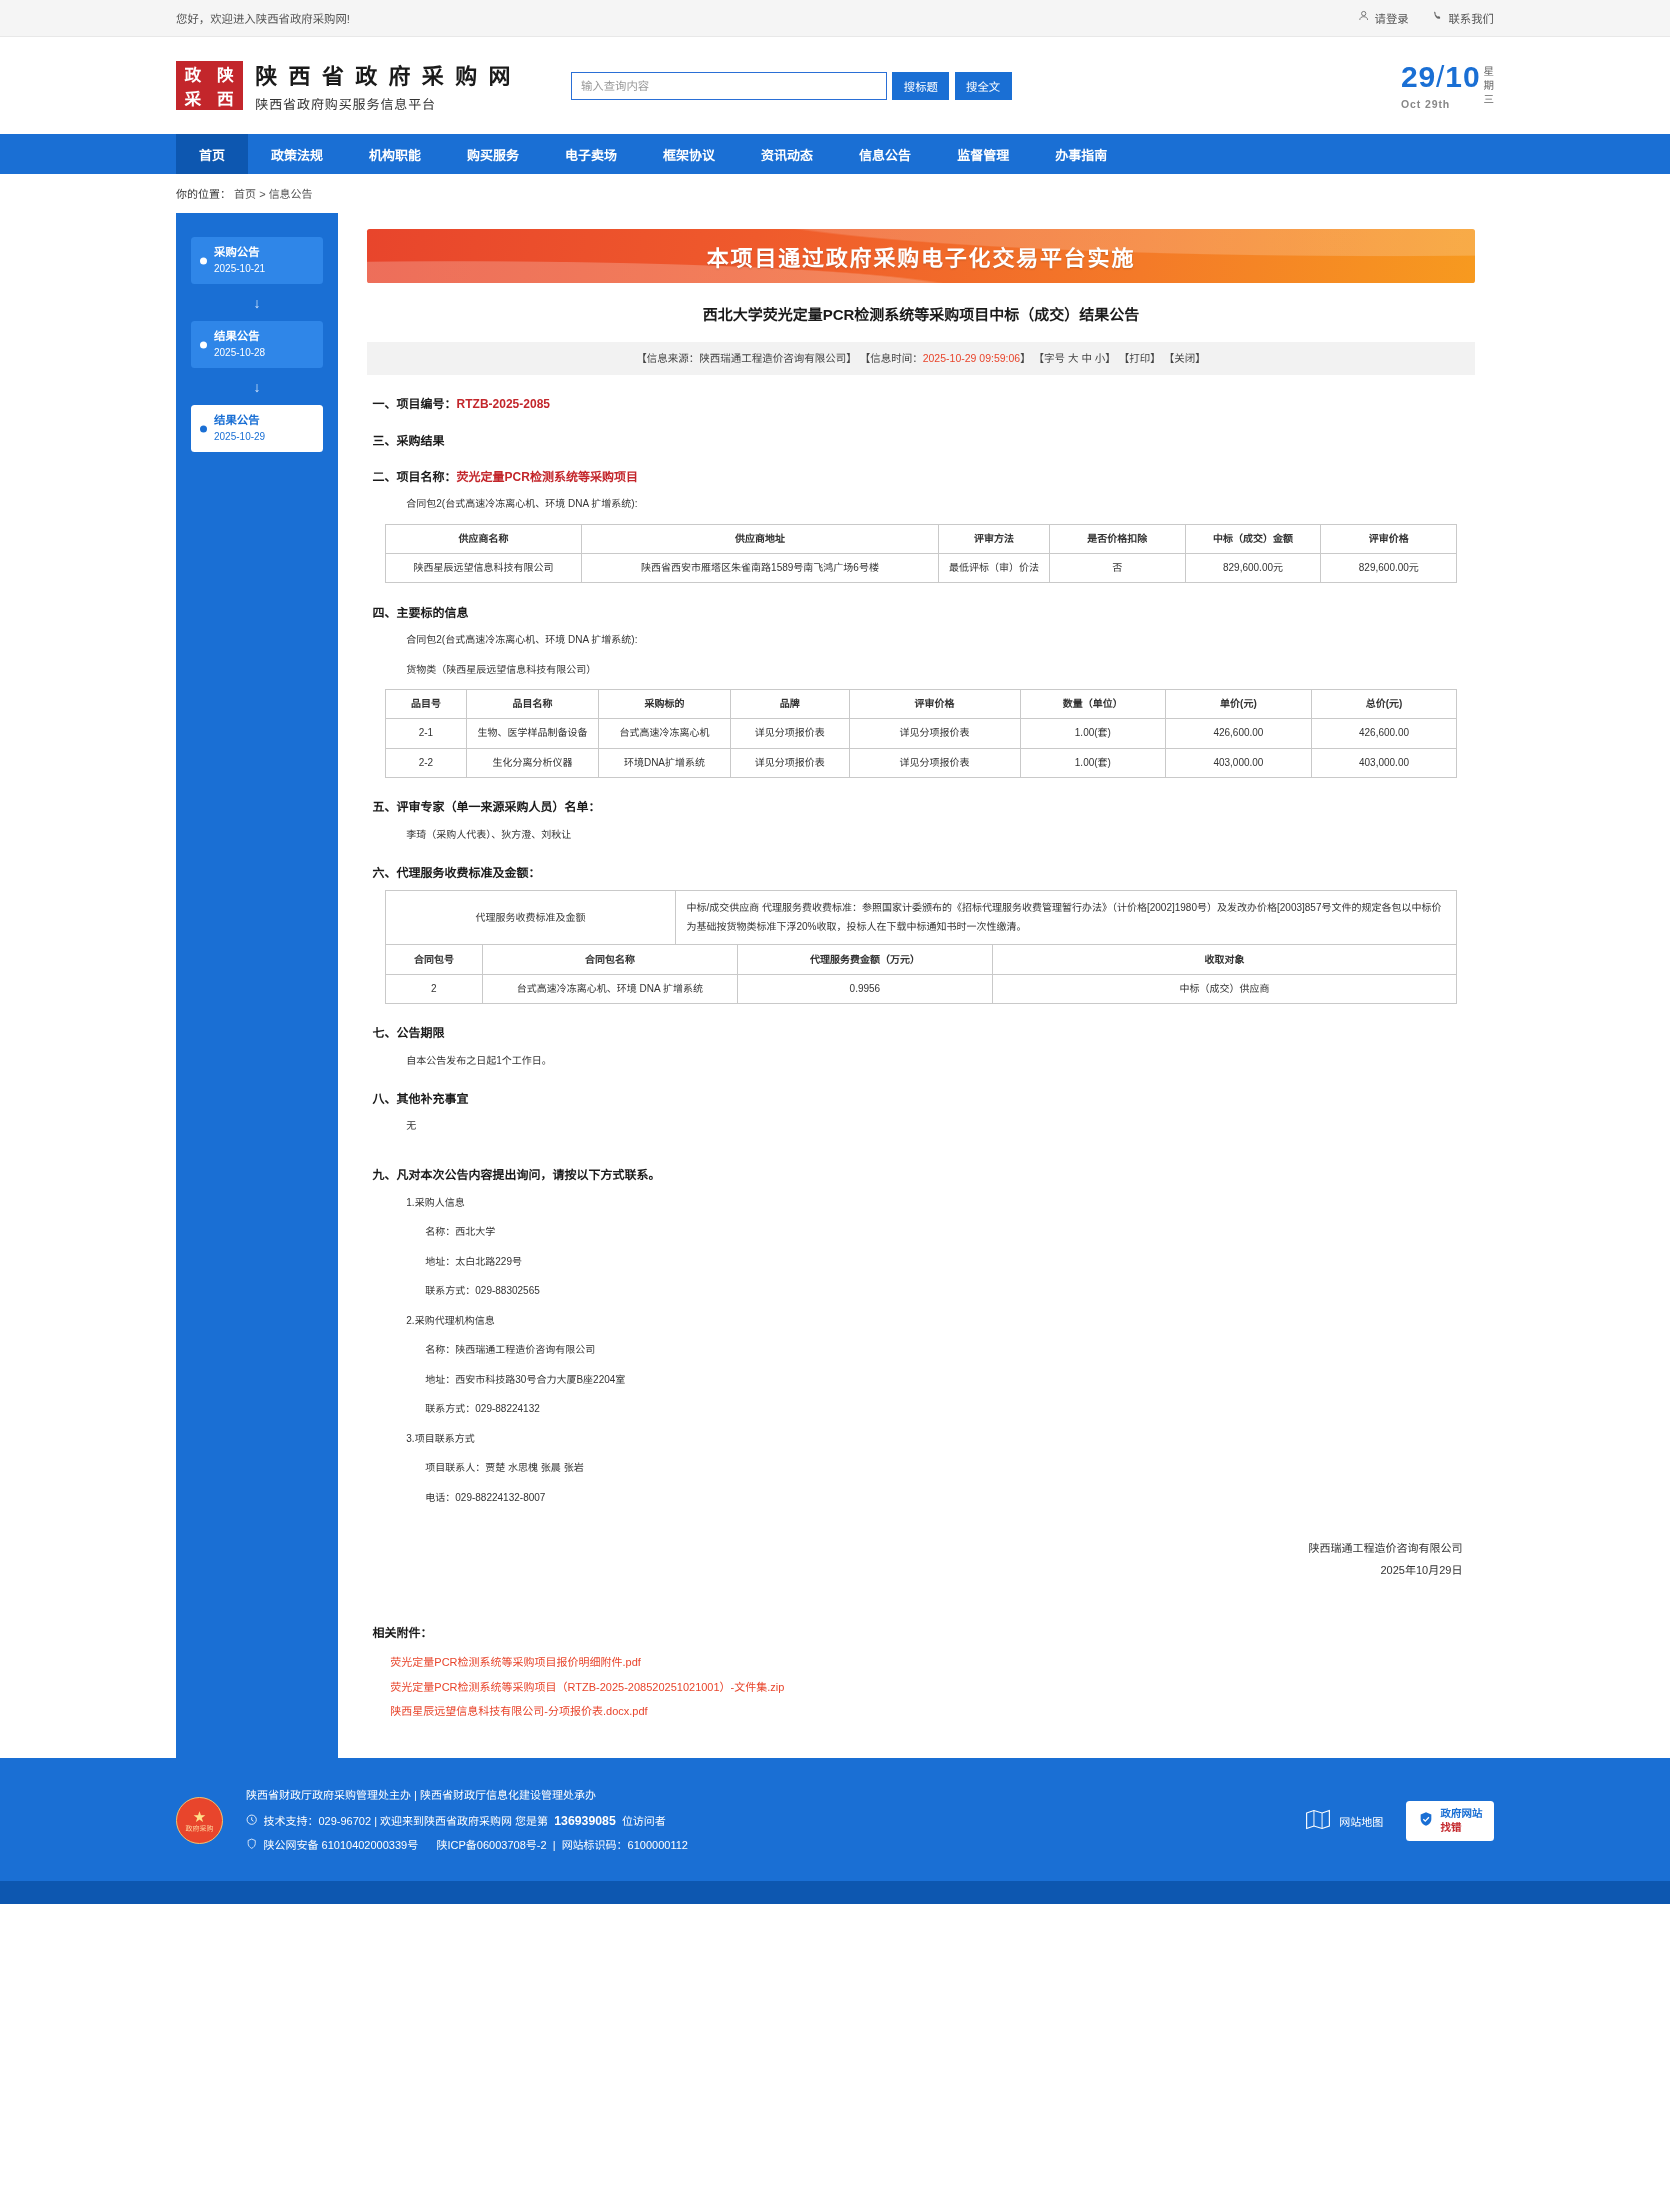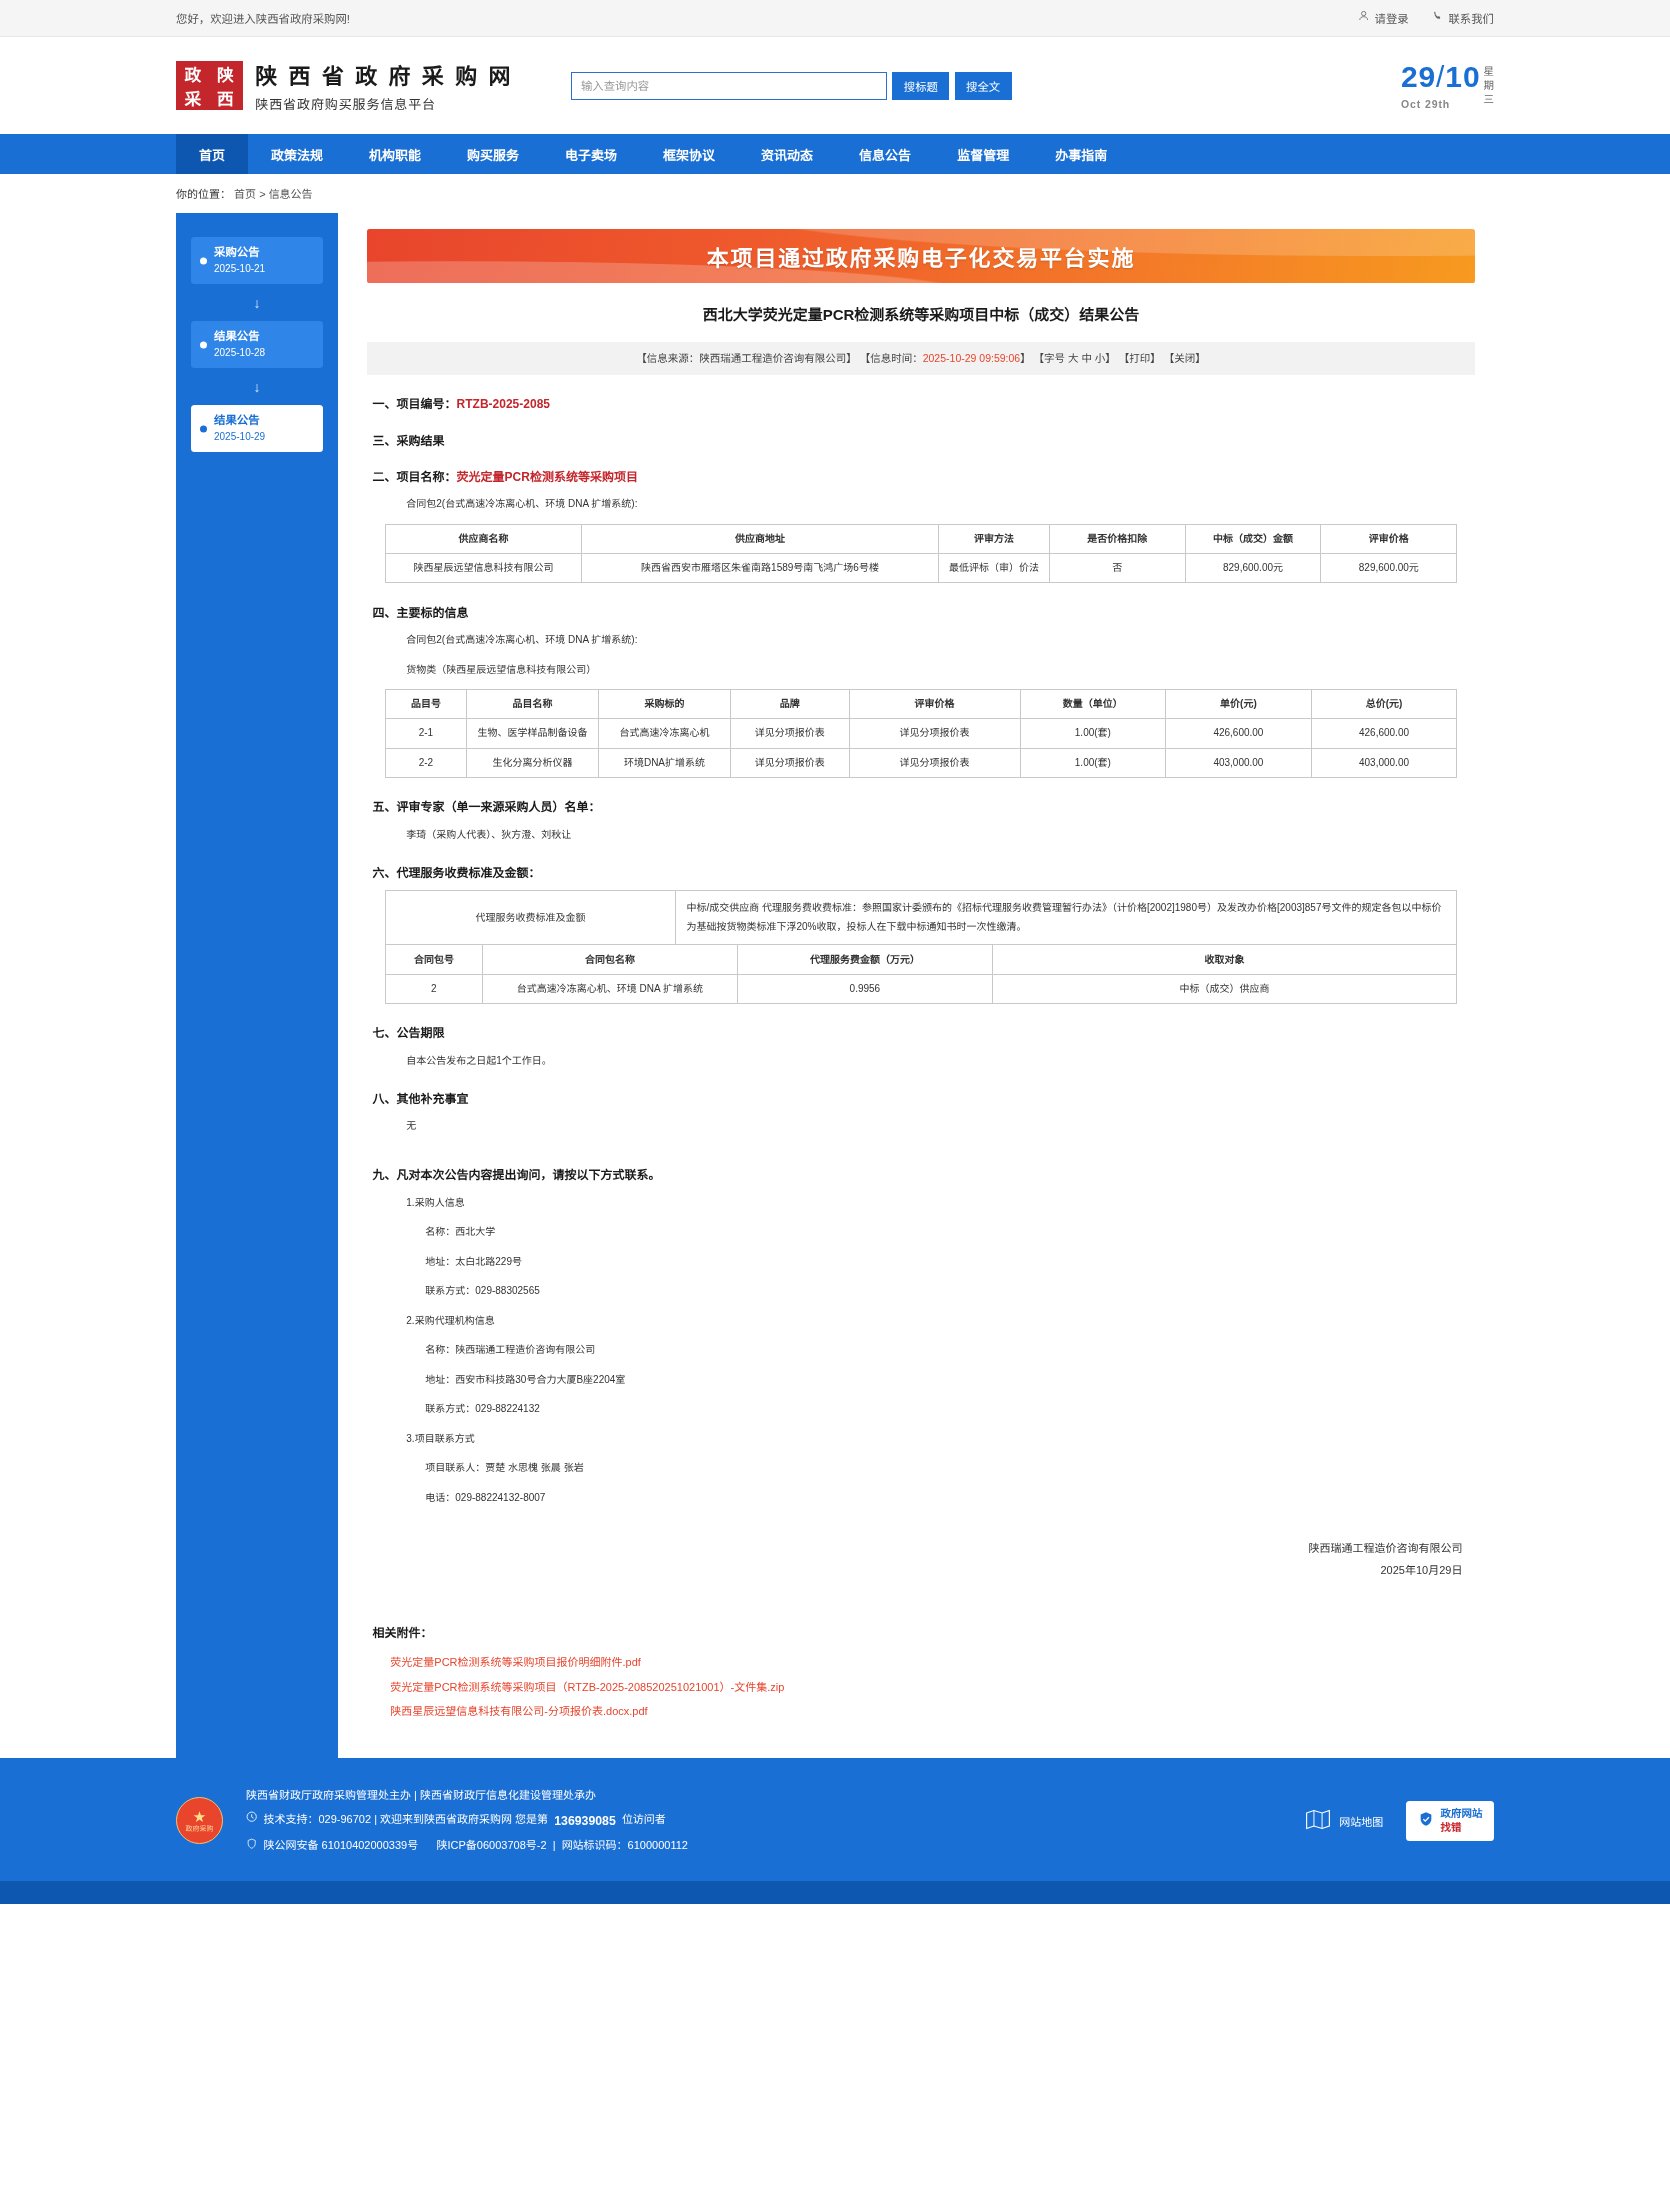--- a/index.html
+++ b/index.html
@@ -154,21 +154,21 @@
   
   .footer { background: #1a6fd4; color: #fff; padding: 26px 176px 23px 176px; margin-top: 0; }
   .footer .inner { display: flex; align-items: center; gap: 23px; }
   .f-emblem {
     width: 47px; height: 47px; border-radius: 50%; background: #e8452c; color: #ffd9a0;
     display: flex; flex-direction: column; align-items: center; justify-content: center;
     font-size: 7px; line-height: 1.1; flex: none; border: 1.8px solid #f6c26b;
   }
   .f-emblem .star { font-size: 15px; color: #ffe08a; }
   .f-lines { font-size: 11px; line-height: 2.15; }
-  .f-lines .row { display: flex; align-items: flex-start; gap: 6.1px; flex-wrap: wrap; }
+  .f-lines .row { display: flex; align-items: flex-end; gap: 6.1px; flex-wrap: wrap; }
   .f-lines .cnt { font-weight: bold; font-size: 12.3px; }
   .f-right { margin-left: auto; display: flex; align-items: center; gap: 23px; }
   .f-map { display: flex; align-items: center; gap: 8px; font-size: 11px; }
   .gov-badge {
     background: #fff; color: #1a6fd4; border-radius: 3.5px; padding: 6.1px 11.4px;
     display: flex; align-items: center; gap: 7px; font-size: 11px; font-weight: bold; line-height: 1.25;
   }
   .gov-badge .g1 { font-size: 10.5px; }
   .gov-badge .g2 { font-size: 10.5px; color: #c3262b; }
   .bottombar { height: 23px; background: #0d57b0; }

